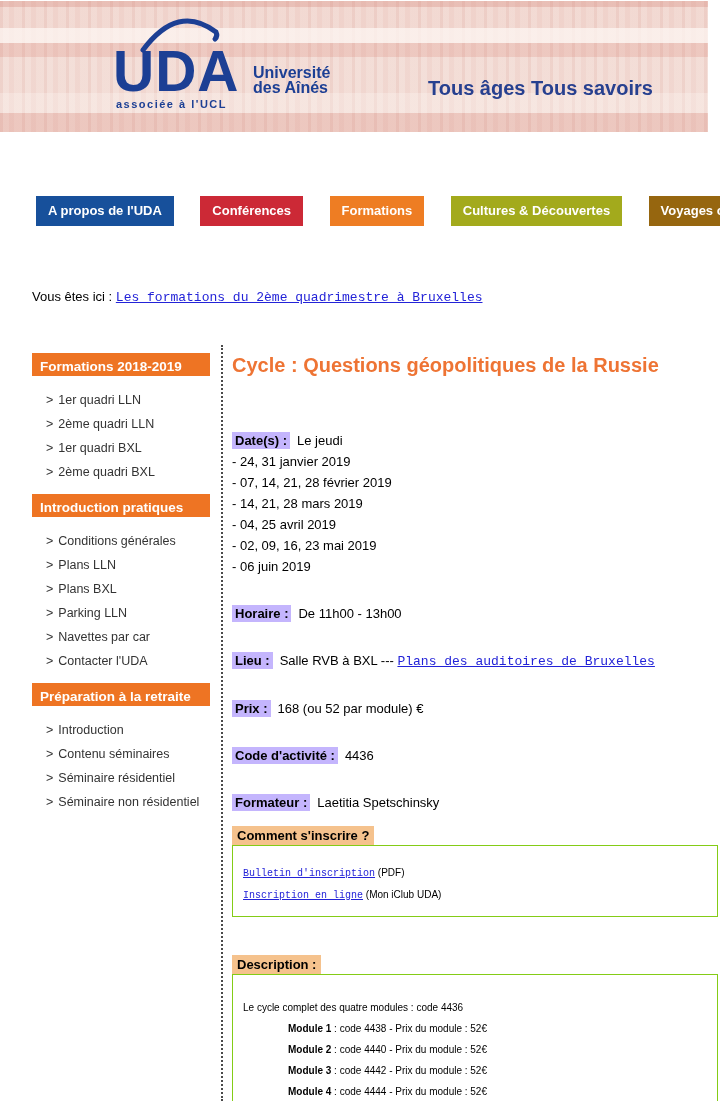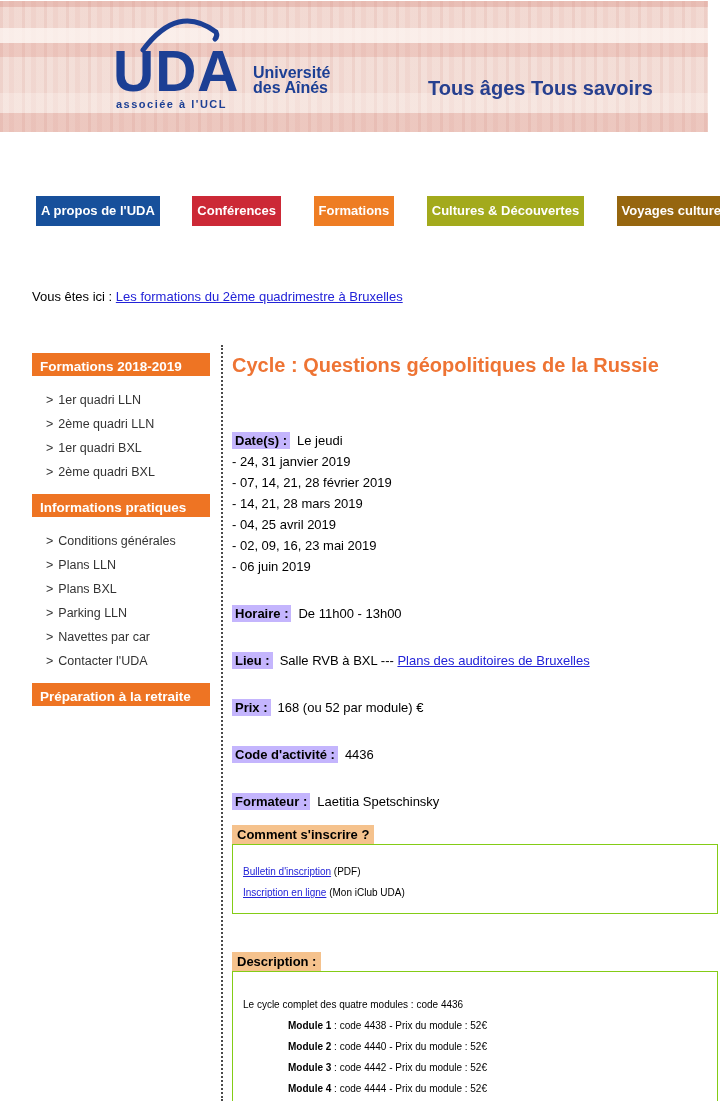--- a/index.html
+++ b/index.html
@@ -29,26 +29,26 @@
   .logo-arc { position:absolute; left:138px; top:11px; }
   .logo-univ { position:absolute; left:253px; top:64px; color:#1c3f94;
     font-size:16px; font-weight:bold; line-height:15px; }
   .logo-ucl { position:absolute; left:116px; top:97px; color:#1c3f94;
     font-size:11px; font-weight:bold; letter-spacing:1.5px; }
   .tagline { position:absolute; left:428px; top:76px; color:#27408f;
     font-size:20px; font-weight:bold; }
 
   
   .nav { position:absolute; top:196px; left:36px; white-space:nowrap; }
-  .nav-btn { display:inline-block; height:30px; line-height:30px; padding:0 5px;
-    margin-right:28px; color:#fff; font-weight:bold; font-size:13px; cursor:pointer; }
+  .nav-btn { display:inline-block; height:30px; line-height:30px; padding:0 12px;
+    margin-right:22px; color:#fff; font-weight:bold; font-size:13px; cursor:pointer; }
 
   
   .breadcrumb { position:absolute; top:289px; left:32px; font-size:13px; color:#000; }
-  a.lnk { color:#2323d8; text-decoration:underline; cursor:pointer; }
+  a.lnk { color:#2323d8; text-decoration:underline; cursor:pointer;font-family:Liberation Mono, monospace; }
 
   
   .sidebar { position:absolute; top:353px; left:32px; width:178px; }
   .sb-header { background:#ee7423; color:#fff; font-weight:bold; font-size:13.5px;
     height:23px; line-height:28px; padding-left:8px; margin-bottom:12px; }
   .sb-list { list-style:none; margin:0 0 10px 0; padding:0 0 0 14px; }
   .sb-item { height:24px; line-height:24px; font-size:12.5px; color:#333; cursor:pointer; }
   .sb-item .pfx { margin-right:5px; }
 
   .divider { position:absolute; left:221px; top:345px; height:756px; width:0;
@@ -106,31 +106,37 @@
 <div class="sidebar">
 
   <div class="sb-header">Formations 2018-2019</div>
   <ul class="sb-list">
     <li class="sb-item"><span class="pfx">&gt;</span><span>1er quadri LLN</span></li>
     <li class="sb-item"><span class="pfx">&gt;</span><span>2ème quadri LLN</span></li>
     <li class="sb-item"><span class="pfx">&gt;</span><span>1er quadri BXL</span></li>
     <li class="sb-item"><span class="pfx">&gt;</span><span>2ème quadri BXL</span></li>
   </ul>
 
-  <div class="sb-header">Informations pratiques</div>
+  <div class="sb-header">Introduction pratiques</div>
   <ul class="sb-list">
     <li class="sb-item"><span class="pfx">&gt;</span><span>Conditions générales</span></li>
     <li class="sb-item"><span class="pfx">&gt;</span><span>Plans LLN</span></li>
     <li class="sb-item"><span class="pfx">&gt;</span><span>Plans BXL</span></li>
     <li class="sb-item"><span class="pfx">&gt;</span><span>Parking LLN</span></li>
     <li class="sb-item"><span class="pfx">&gt;</span><span>Navettes par car</span></li>
     <li class="sb-item"><span class="pfx">&gt;</span><span>Contacter l'UDA</span></li>
   </ul>
 
   <div class="sb-header">Préparation à la retraite</div>
+  <ul class="sb-list">
+    <li class="sb-item"><span class="pfx">&gt;</span><span>Introduction</span></li>
+    <li class="sb-item"><span class="pfx">&gt;</span><span>Contenu séminaires</span></li>
+    <li class="sb-item"><span class="pfx">&gt;</span><span>Séminaire résidentiel</span></li>
+    <li class="sb-item"><span class="pfx">&gt;</span><span>Séminaire non résidentiel</span></li>
+  </ul>
 </div>
 
 <div class="divider"></div>
 
 <div class="main">
 
   <h1 class="main-title">Cycle : Questions géopolitiques de la Russie</h1>
 
   <div class="dates-block">
     <div>

